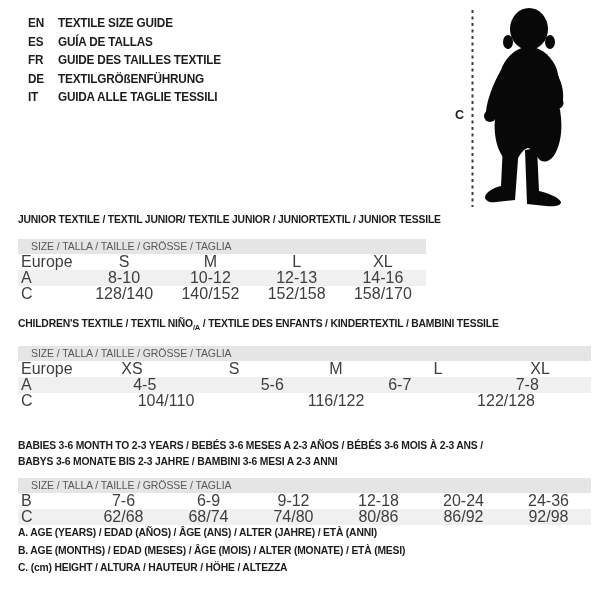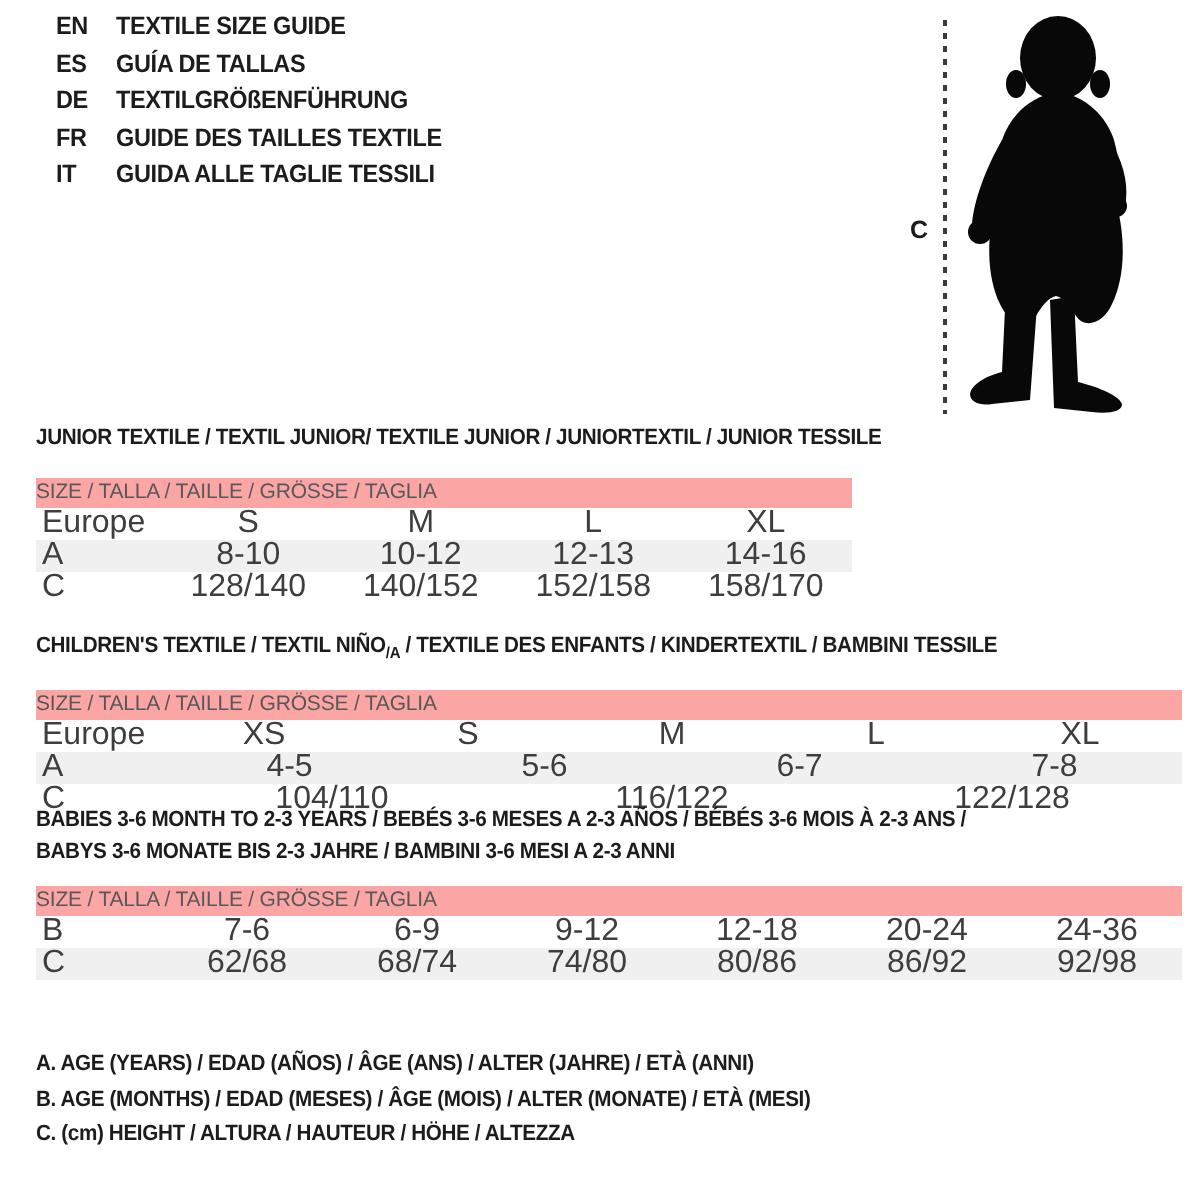--- a/index.html
+++ b/index.html
@@ -1,39 +1,39 @@
 <!DOCTYPE html>
 <html><head>
 <meta charset="utf-8">
 <style>
   html,body{margin:0;padding:0;background:#fff;}
   #canvas{
     position:relative;width:600px;height:600px;background:#ffffff;
     font-family:"Liberation Sans",sans-serif;color:#3e3e40;overflow:hidden;
   }
   
-  .lang-block{position:absolute;left:28px;top:4px;}
+  .lang-block{position:absolute;left:28px;top:14px;}
   .lang-row{display:flex;height:18.6px;line-height:18.6px;}
   .lang-code{width:30px;font-weight:bold;font-size:12.5px;color:#1c1c1c;
     letter-spacing:-0.2px;transform:scaleX(0.94);transform-origin:0 50%;}
   .lang-label{font-weight:bold;font-size:12.5px;color:#1c1c1c;white-space:nowrap;
     letter-spacing:-0.2px;transform:scaleX(0.94);transform-origin:0 50%;}
   
   .measure-line{position:absolute;left:471px;top:10px;}
   .c-label{position:absolute;left:455px;top:108px;font-weight:bold;
     font-size:12.5px;color:#1c1c1c;}
   .silhouette{position:absolute;left:481px;top:6px;}
   
   .size-section{position:absolute;left:18px;}
   .tbl-title{font-weight:bold;font-size:11px;line-height:13px;color:#1c1c1c;
     white-space:nowrap;letter-spacing:-0.2px;transform:scaleX(0.94);
     transform-origin:0 50%;}
   .tbl-title .sub{font-size:8px;vertical-align:sub;}
-  .band{background:#fca5a5;height:15px;line-height:15px;font-size:10.5px;
-    color:#58585a;padding-left:0;letter-spacing:-0.1px;}
+  .band{background:#e5e5e5;height:15px;line-height:15px;font-size:10.5px;
+    color:#58585a;padding-left:13px;letter-spacing:-0.1px;}
   .trow{display:flex;height:16px;line-height:16px;font-size:16px;color:#3e3e40;}
   .trow.shaded{background:#f0f0f1;}
   .cell{flex:1;text-align:center;}
   .cell.label{flex:none;width:60px;text-align:left;padding-left:3px;}
   
   .gap13{height:13px;} .gap12{height:12px;} .gap9{height:9px;}
   
   .footnotes{position:absolute;left:18px;top:524px;}
   .footnote{font-weight:bold;font-size:11px;line-height:17.5px;color:#1c1c1c;
     white-space:nowrap;letter-spacing:-0.2px;transform:scaleX(0.94);
@@ -47,26 +47,26 @@
   <div class="lang-block">
     <div class="lang-row">
       <span class="lang-code">EN</span>
       <span class="lang-label">TEXTILE SIZE GUIDE</span>
     </div>
     <div class="lang-row">
       <span class="lang-code">ES</span>
       <span class="lang-label">GUÍA DE TALLAS</span>
     </div>
     <div class="lang-row">
+      <span class="lang-code">FR</span>
+      <span class="lang-label">GUIDE DES TAILLES TEXTILE</span>
+    </div>
+    <div class="lang-row">
       <span class="lang-code">DE</span>
       <span class="lang-label">TEXTILGRÖßENFÜHRUNG</span>
-    </div>
-    <div class="lang-row">
-      <span class="lang-code">FR</span>
-      <span class="lang-label">GUIDE DES TAILLES TEXTILE</span>
     </div>
     <div class="lang-row">
       <span class="lang-code">IT</span>
       <span class="lang-label">GUIDA ALLE TAGLIE TESSILI</span>
     </div>
   </div>
 
   <svg class="measure-line" width="4" height="197">
     <line x1="1.5" y1="0" x2="1.5" y2="197" stroke="#3a3a3c" stroke-width="2" stroke-dasharray="3 3.5"></line>
   </svg>
@@ -139,21 +139,21 @@
         </div>
         <div class="trow">
           <div class="cell label">C</div>
           <div class="cell">104/110</div>
           <div class="cell">116/122</div>
           <div class="cell">122/128</div>
         </div>
       </div>
   </div>
 
-  <div class="size-section" style="top:402px;width:573px;">
+  <div class="size-section" style="top:437px;width:573px;">
     <div class="tbl-title" style="line-height:16px;">BABIES 3-6 MONTH TO 2-3 YEARS / BEBÉS 3-6 MESES A 2-3 AÑOS / BÉBÉS 3-6 MOIS À 2-3 ANS /</div>
     <div class="tbl-title" style="line-height:16px;">BABYS 3-6 MONATE BIS 2-3 JAHRE / BAMBINI 3-6 MESI A 2-3 ANNI</div>
     <div class="gap9"></div>
     <div class="band">SIZE / TALLA / TAILLE / GRÖSSE / TAGLIA</div>
     <div class="rows">
         <div class="trow">
           <div class="cell label">B</div>
           <div class="cell">7-6</div>
           <div class="cell">6-9</div>
           <div class="cell">9-12</div>

